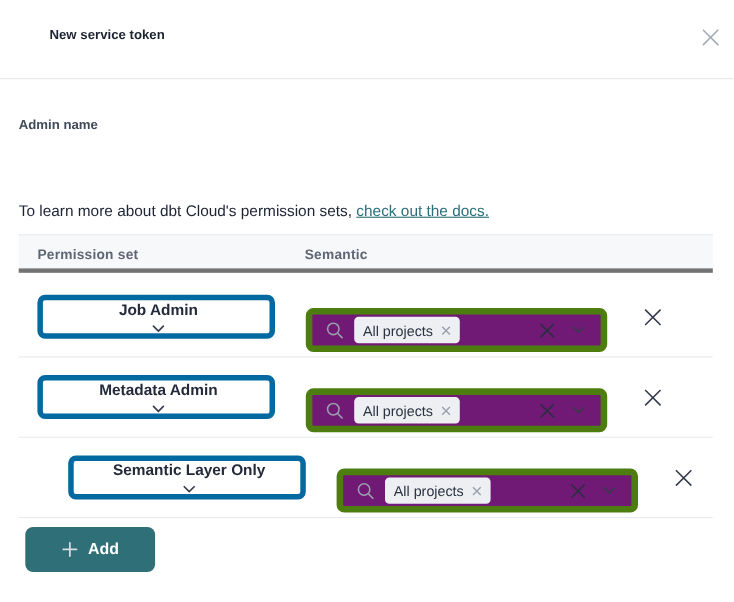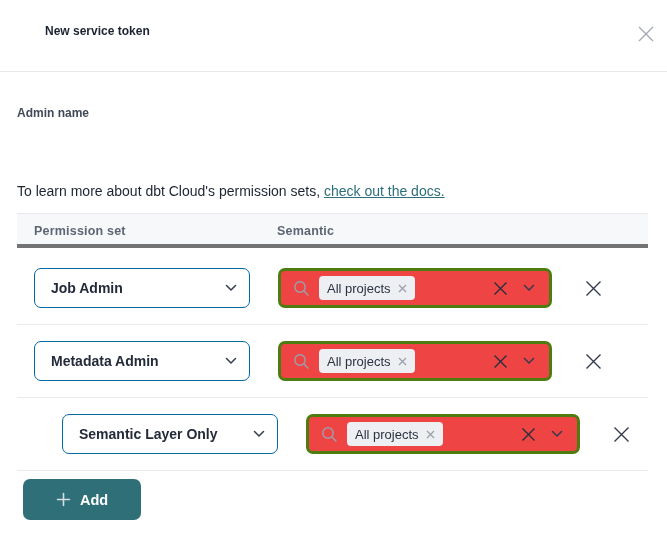--- a/index.html
+++ b/index.html
@@ -30,26 +30,26 @@
   .th-permission { left: 17px; }
   .th-project { left: 260px; }
 
   
   .perm-row { position: absolute; left: 0; width: 667px; height: 40px; }
   .row-1 { top: 268px; } .row-2 { top: 341px; } .row-3 { top: 414px; margin-left: 28px; }
   .divider { position: absolute; left: 17px; width: 631px; height: 0; border-top: 1px solid #e8eaed; }
   .div-1 { top: 324px; } .div-2 { top: 397px; } .div-3 { top: 470px; }
 
   .perm-select { position: absolute; left: 34px; top: 0; width: 216px; height: 40px;
-    border: 1px solid #0369a1; border-radius: 7px; background: #fff; display: flex; align-items: center;
-    padding: 0 12px 0 16px; cursor: pointer; }
+    border: 5px solid #0369a1; border-radius: 7px; background: #fff; display: flex; align-items: center;
+    padding: 0 12px 0 16px; cursor: pointer; flex-direction: column; }
   .perm-select .sel-text { flex: 1; font-size: 14px; font-weight: 700; color: #232a39; text-align: left; }
 
-  .proj-select { position: absolute; left: 278px; top: 0; width: 274px; height: 40px;
-    border: 3px solid #4d7c0f; border-radius: 7px; background: #ef4444; display: flex; align-items: center;
+  .proj-select { position: absolute; left: 278px; top: 12px; width: 274px; height: 40px;
+    border: 6px solid #4d7c0f; border-radius: 7px; background: #701a75; display: flex; align-items: center;
     padding: 0 14px 0 12px; cursor: pointer; }
   .chip { display: inline-flex; align-items: center; gap: 7px; margin-left: 9px; height: 24px;
     background: #edeff3; border-radius: 4px; padding: 0 8px; }
   .chip-text { font-size: 13px; color: #2a3140; }
   .spacer { flex: 1; }
   .clear-x { margin-right: 15px; display: inline-flex; cursor: pointer; }
   .row-remove { position: absolute; left: 581px; top: 8px; width: 24px; height: 24px; background: none; border: none; cursor: pointer; padding: 0; }
 
   
   .add-btn { position: absolute; left: 23px; top: 479px; height: 41px; padding: 0 33px;

